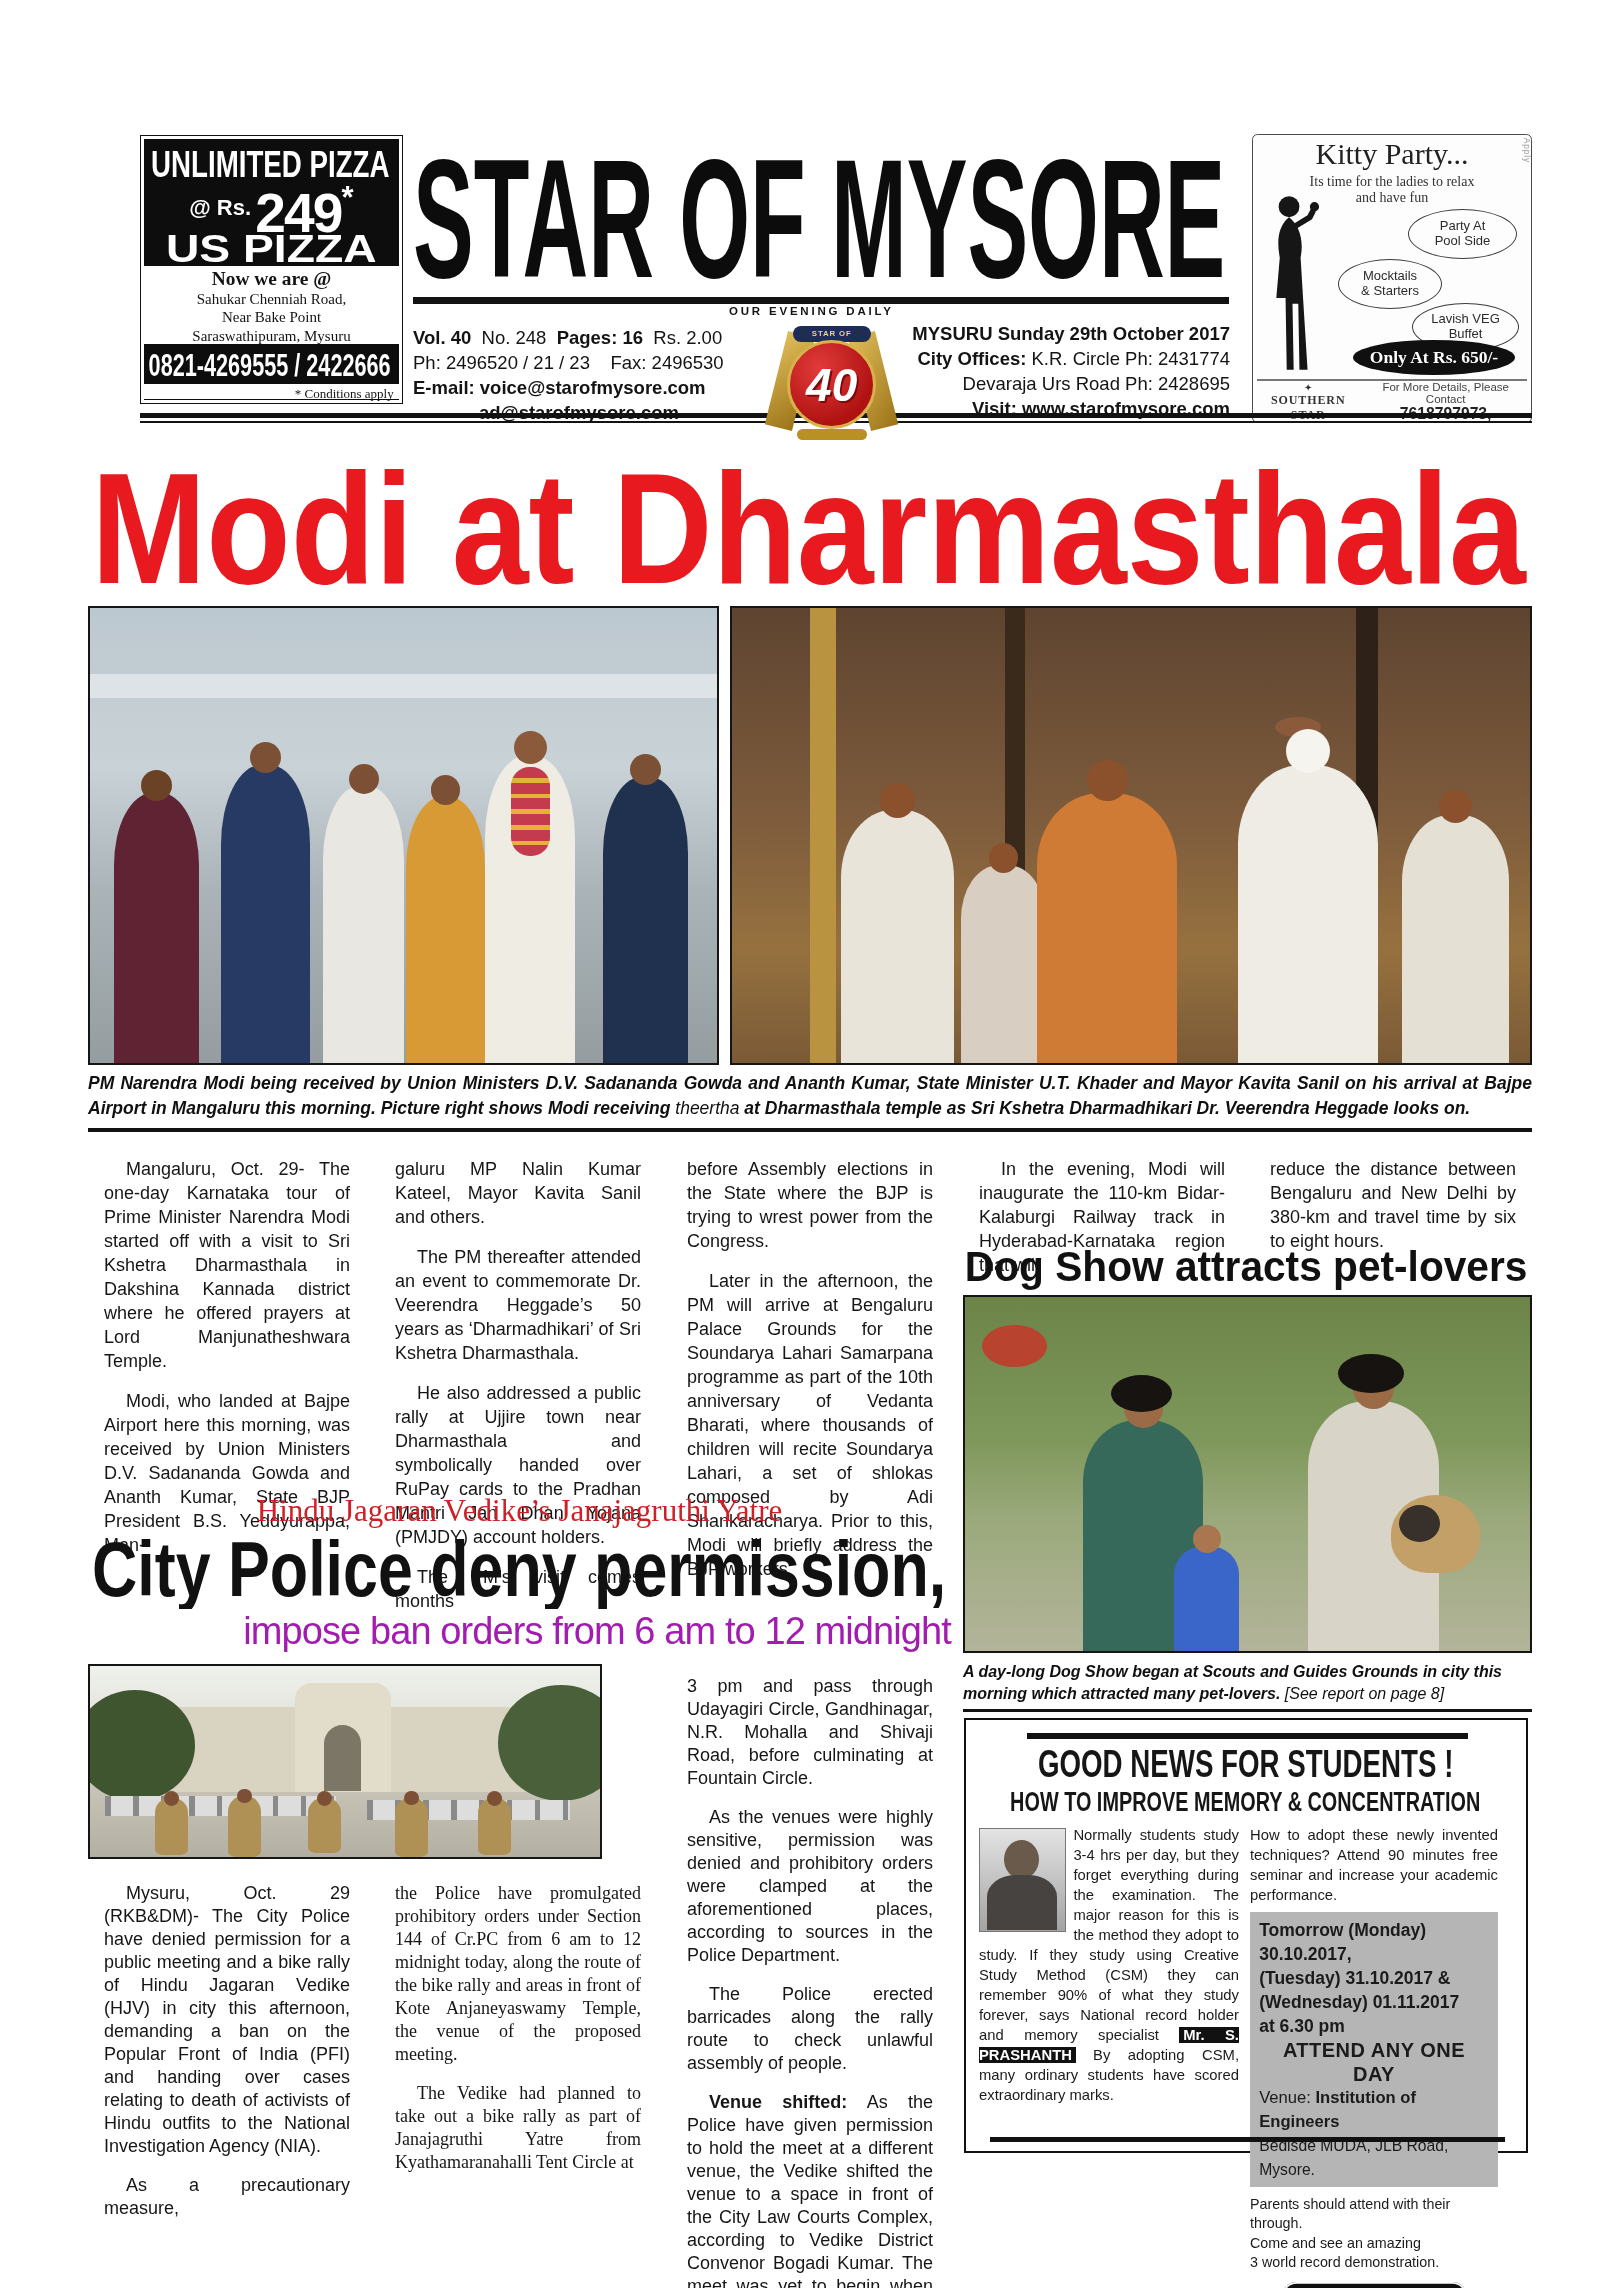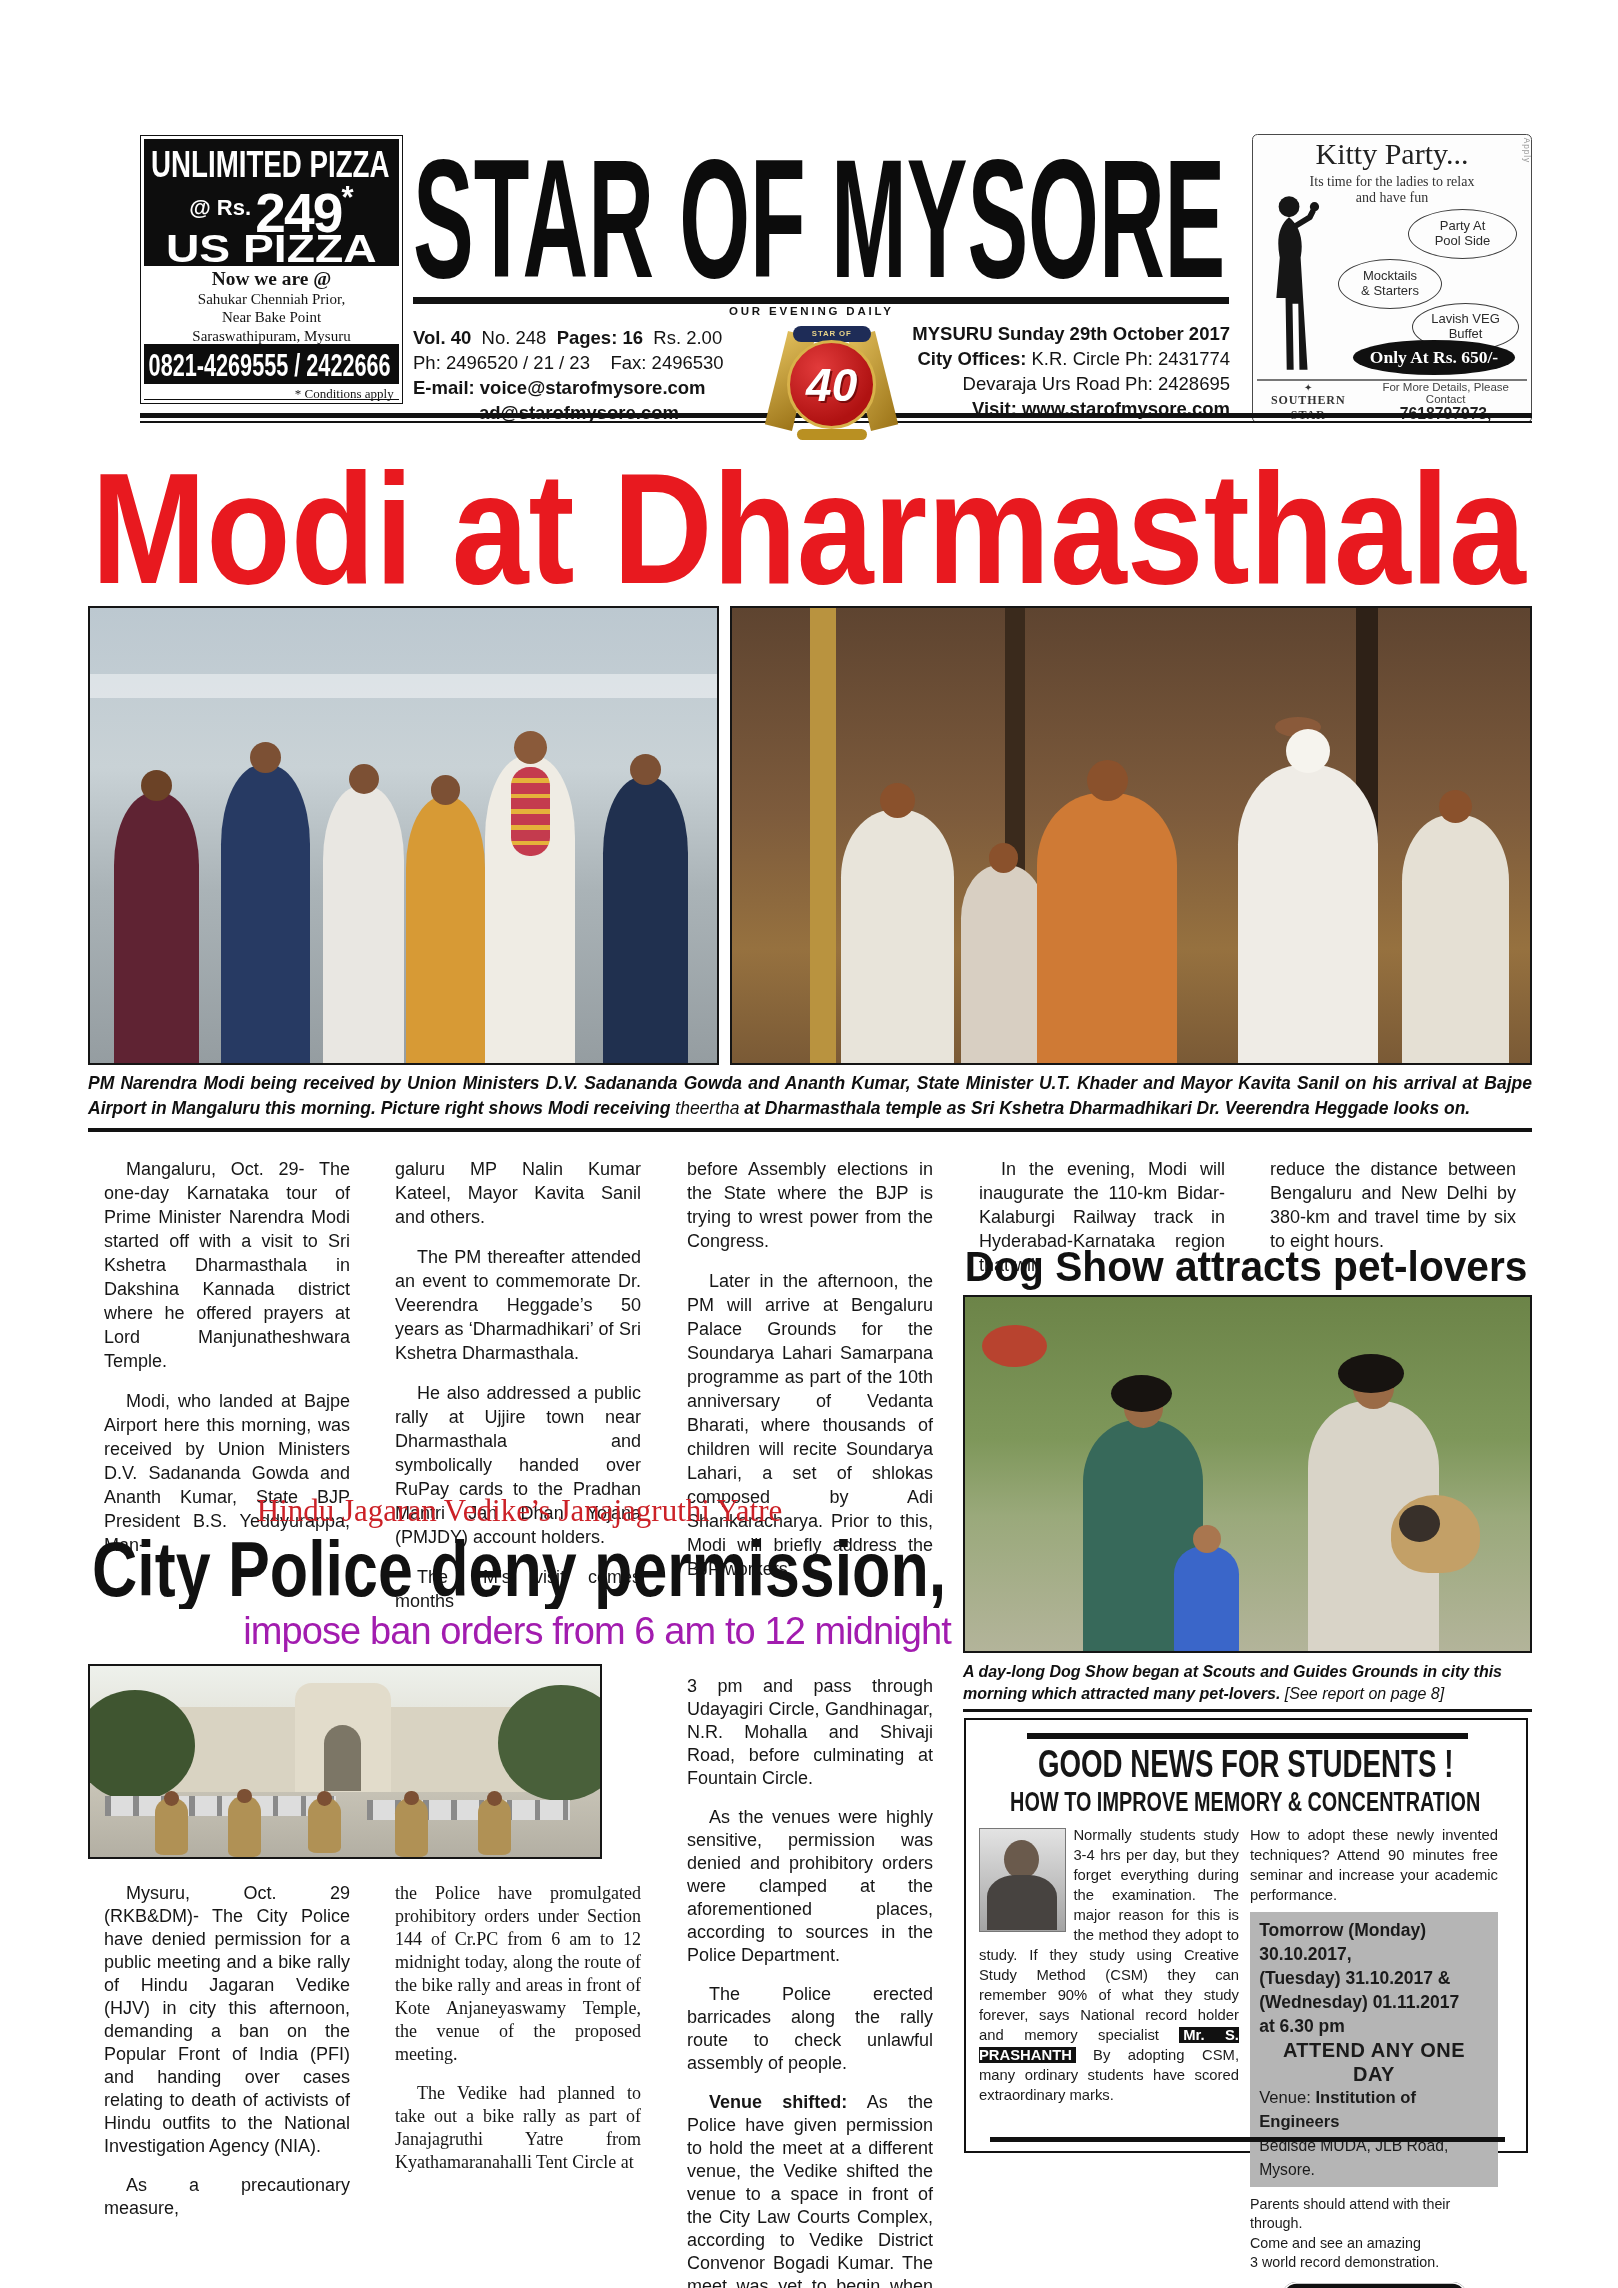--- a/index.html
+++ b/index.html
@@ -82,21 +82,21 @@
       </svg>
       <div class="priceline">
         <span class="p-at">@ Rs.</span>
         <span class="p-big">249</span><span class="p-star">*</span>
       </div>
       <svg class="abs" style="left:22px;top:90px;" width="217" height="39" viewBox="0 0 235 42">
         <text x="0" y="36" font-family="Liberation Sans, sans-serif" font-weight="bold" font-size="42" fill="#ffffff" textLength="228" lengthAdjust="spacingAndGlyphs">US PIZZA</text>
       </svg>
       <div class="white-block">
         <div class="nowline">Now we are @</div>
-        <div class="addr">Sahukar Chenniah Prior,</div>
+        <div class="addr">Sahukar Chenniah Road,</div>
         <div class="addr">Near Bake Point</div>
         <div class="addr">Saraswathipuram, Mysuru</div>
       </div>
       <svg class="phonebar" width="254" height="39" viewBox="0 0 275 42">
         <text x="5" y="34" font-family="Liberation Sans, sans-serif" font-weight="bold" font-size="33" fill="#ffffff" textLength="262" lengthAdjust="spacingAndGlyphs">0821-4269555 / 2422666</text>
       </svg>
       <div class="cond">* Conditions apply</div>
     </div>
   </div>
 

